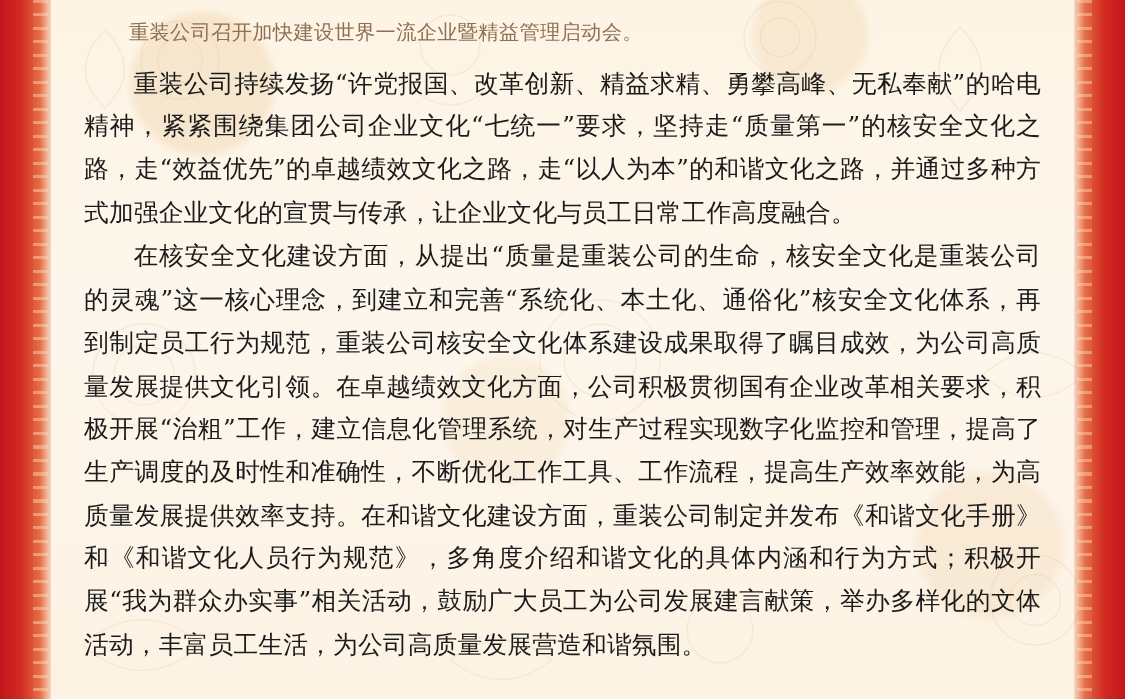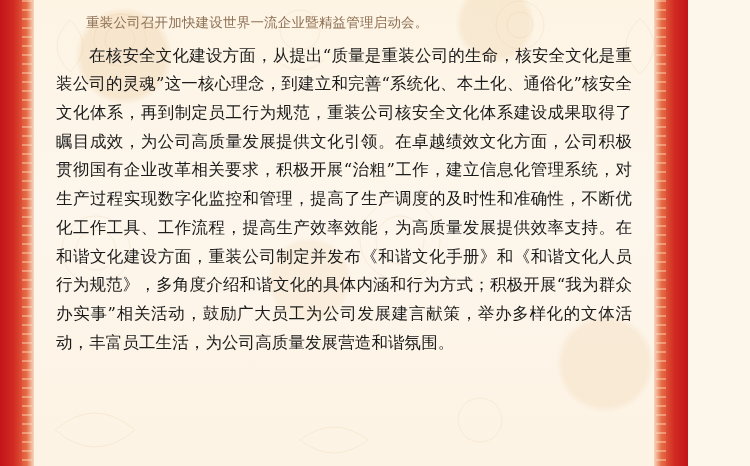--- a/index.html
+++ b/index.html
@@ -10,21 +10,21 @@
     width: 750px;
     height: 466px;
     overflow: hidden;
     background: #fdf6ea;
     font-family: "DejaVu Serif", "Liberation Serif", serif;
   }
 
   
   .page {
     position: relative;
-    width: 688px;
+    width: 750px;
     height: 466px;
     box-sizing: border-box;
     background:
       radial-gradient(circle at 18% 12%, rgba(226,180,120,0.22) 0 6%, rgba(226,180,120,0) 7%),
       radial-gradient(circle at 72% 5%, rgba(226,180,120,0.18) 0 5%, rgba(226,180,120,0) 6%),
       radial-gradient(circle at 45% 60%, rgba(226,180,120,0.12) 0 8%, rgba(226,180,120,0) 9%),
       radial-gradient(circle at 88% 78%, rgba(226,180,120,0.16) 0 6%, rgba(226,180,120,0) 7%),
       linear-gradient(180deg, #fdf4e4 0%, #fdf6ec 45%, #fdf3e4 100%);
     overflow: hidden;
   }
@@ -131,17 +131,18 @@
   </div>
   <div class="edge right">
     <div class="edge-inner"></div>
   </div>
 
   <div class="content">
 
     <div class="caption">重装公司召开加快建设世界一流企业暨精益管理启动会。</div>
 
     <div class="body-text">
+      <p>重装公司持续发扬“许党报国、改革创新、精益求精、勇攀高峰、无私奉献”的哈电精神，紧紧围绕集团公司企业文化“七统一”要求，坚持走“质量第一”的核安全文化之路，走“效益优先”的卓越绩效文化之路，走“以人为本”的和谐文化之路，并通过多种方式加强企业文化的宣贯与传承，让企业文化与员工日常工作高度融合。</p>
       <p class="tight">在核安全文化建设方面，从提出“质量是重装公司的生命，核安全文化是重装公司的灵魂”这一核心理念，到建立和完善“系统化、本土化、通俗化”核安全文化体系，再到制定员工行为规范，重装公司核安全文化体系建设成果取得了瞩目成效，为公司高质量发展提供文化引领。在卓越绩效文化方面，公司积极贯彻国有企业改革相关要求，积极开展“治粗”工作，建立信息化管理系统，对生产过程实现数字化监控和管理，提高了生产调度的及时性和准确性，不断优化工作工具、工作流程，提高生产效率效能，为高质量发展提供效率支持。在和谐文化建设方面，重装公司制定并发布《和谐文化手册》和《和谐文化人员行为规范》，多角度介绍和谐文化的具体内涵和行为方式；积极开展“我为群众办实事”相关活动，鼓励广大员工为公司发展建言献策，举办多样化的文体活动，丰富员工生活，为公司高质量发展营造和谐氛围。</p>
     </div>
 
   </div>
 </div>
 
 </body></html>

